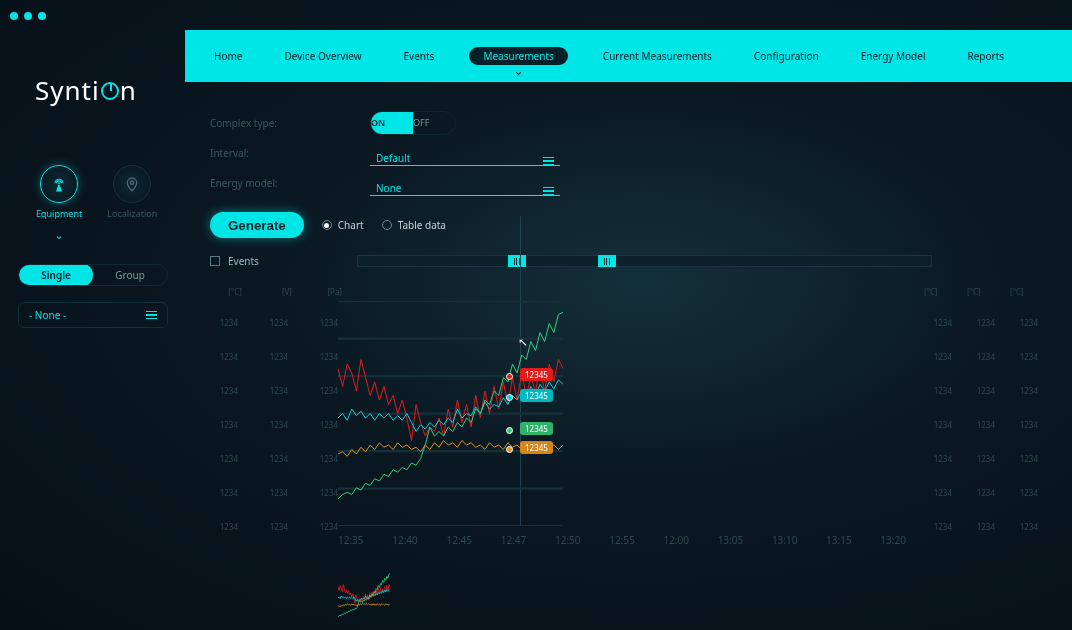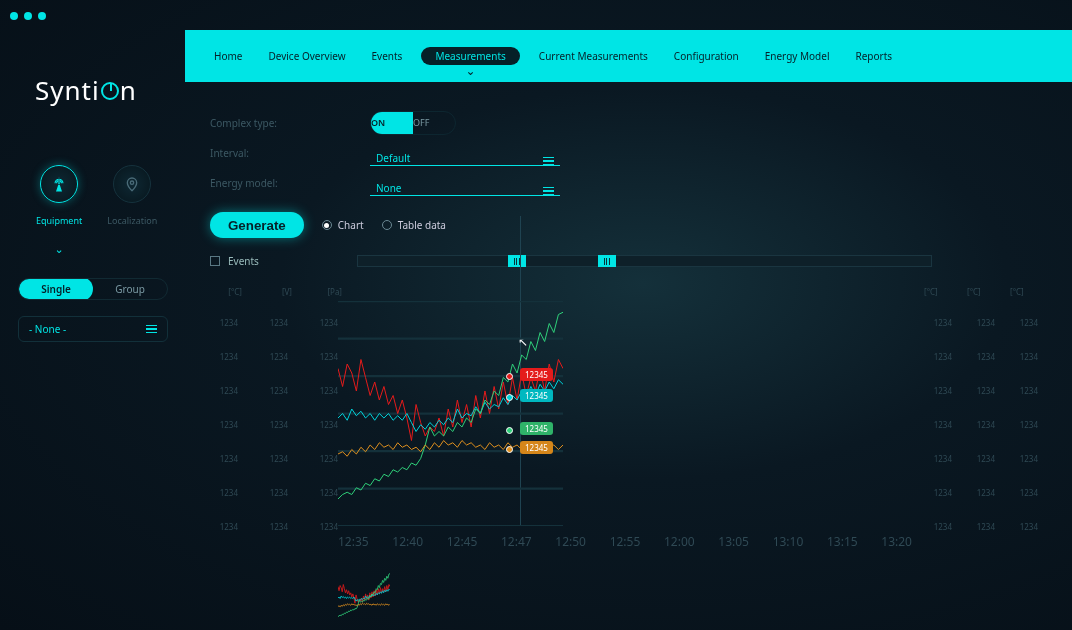--- a/index.html
+++ b/index.html
@@ -3,27 +3,27 @@
 <meta charset="utf-8">
 <style>
   *{margin:0;padding:0;box-sizing:border-box}
   html,body{width:1072px;height:630px;overflow:hidden;background:#0a1822;font-family:system-ui,Arial,sans-serif;font-size:10px;color:#9bb}
   body{background:radial-gradient(ellipse at 60% 45%,#14303a 0%,#0a1822 40%,#060f17 100%)}
   .wdots{position:absolute;top:12px;left:10px;display:flex;gap:6px}
   .wdot{width:8px;height:8px;border-radius:50%;background:#00e5e5}
   .logo{position:absolute;left:35px;top:72px;font-size:26px;color:#fff;letter-spacing:1px;font-weight:400}
   .logo .o{display:inline-block;width:18px;height:18px;border:2px solid #00e5e5;border-radius:50%;vertical-align:middle;margin:0 1px;position:relative;top:-2px}
   .logo .o::after{content:"";position:absolute;left:7px;top:-1px;width:2px;height:8px;background:#00e5e5}
-  .topnav{position:absolute;left:185px;right:0;top:30px;height:52px;background:#00e5e5;display:flex;align-items:center;padding:0 16px;gap:0}
+  .topnav{position:absolute;left:185px;right:0;top:30px;height:52px;background:#00e5e5;display:flex;align-items:center;padding:0 16px;gap:16px}
   .nav{color:#052028;padding:0 13px;height:100%;display:flex;align-items:center;cursor:pointer;border-radius:14px}
   .nav.active{background:#052028;color:#00e5e5;border-radius:14px;height:18px;margin:0 6px;padding:0 14px;position:relative}
   .nav.active::after{content:"⌄";position:absolute;bottom:-14px;left:50%;transform:translateX(-50%);color:#052028;font-size:12px}
   .sidebar{position:absolute;left:18px;top:165px;width:150px}
   .iconbtns{display:flex;gap:25px;justify-content:flex-start;padding-left:18px}
-  .iconbtn{display:flex;flex-direction:column;align-items:center;gap:11px;cursor:pointer}
+  .iconbtn{display:flex;flex-direction:column;align-items:center;gap:4px;cursor:pointer}
   .iconbtn .ic{width:38px;height:38px;border-radius:50%;border:1px solid #15323d;display:flex;align-items:center;justify-content:center;background:radial-gradient(#0e2833,#07151c)}
   .iconbtn.active .ic{border-color:#00e5e5;box-shadow:0 0 10px rgba(0,229,229,.35)}
   .iconbtn .lbl{font-size:9px;color:#527}
   .iconbtn.active .lbl{color:#00e5e5}
   .chev{color:#00e5e5;font-size:11px;margin-top:3px}
   .pill{display:flex;align-items:center;border-radius:13px;border:1px solid #112a33;height:22px;overflow:hidden;margin-top:22px}
   .pill .seg{flex:1;text-align:center;line-height:24px;color:#7a99a3;cursor:pointer}
   .pill .seg.on{background:#00e5e5;color:#052028;border-radius:13px;font-weight:600}
   .sel{margin-top:16px;height:26px;border-radius:6px;border:1px solid #12303a;display:flex;align-items:center;padding:0 10px;justify-content:space-between;color:#00e5e5;cursor:pointer}
   .ham{display:flex;flex-direction:column;gap:2px}
@@ -46,21 +46,21 @@
   .shandle{position:absolute;top:-1px;width:18px;height:12px;background:#00e5e5;cursor:grab;display:flex;align-items:center;justify-content:center;gap:1.5px}
   .shandle span{width:1px;height:7px;background:#053038}
   .chartarea{position:relative;margin-top:18px;height:260px}
   .ycol{position:absolute;top:0;width:32px;font-size:8px;color:#2f4954;text-align:right}
   .ycol .u{color:#2f4954;margin-bottom:8px}
   .ycol .tick{height:34px;display:flex;align-items:center;justify-content:flex-end;padding-right:4px}
   .ycol:nth-of-type(1){left:0}
   .ycol:nth-of-type(2){left:48}
   .plot{position:absolute;left:128px;right:130px;top:15px;height:225px}
   .grid line{stroke:#14313b;stroke-width:1}
-  .xaxis{position:absolute;left:128px;right:130px;top:247px;display:flex;justify-content:space-between;color:#2f4954;font-size:12px}
+  .xaxis{position:absolute;left:128px;right:136px;top:247px;display:flex;justify-content:space-between;color:#2f4954;font-size:10px}
   .tag{position:absolute;font-size:8px;color:#fff;border-radius:3px;padding:1px 5px}
   .tagdot{position:absolute;width:7px;height:7px;border-radius:50%;border:1.5px solid}
   .mini{position:absolute;left:128px;right:130px;top:285px;height:52px}
   .vline{position:absolute;left:310px;top:108px;width:1px;height:310px;background:#1f4351}
   .cursor{position:absolute;color:#fff;font-size:12px}
 </style>
 </head>
 <body>
 
 <div class="wdots">

